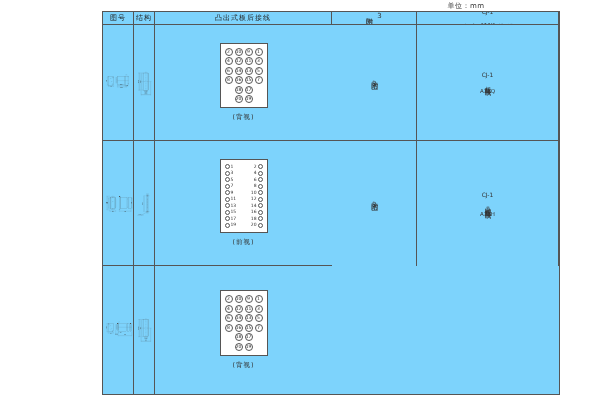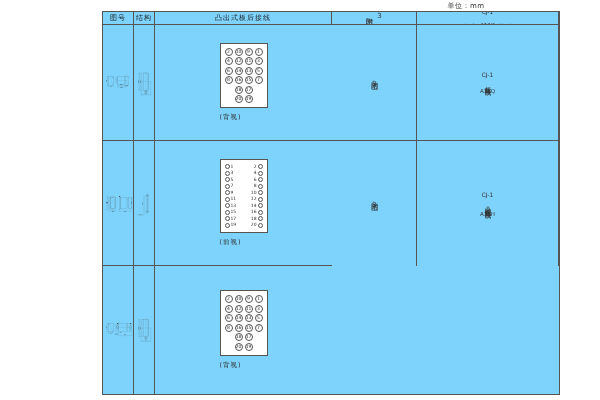--- a/index.html
+++ b/index.html
@@ -33,21 +33,21 @@
   .structure{flex-direction:column;gap:3px;}
   .structure .model{font-size:6px;letter-spacing:0;}
   .structure .desc{font-size:6.5px;letter-spacing:1px;}
   .structure .code{font-size:5.5px;}
   svg{display:block;}
   svg line,svg rect,svg path,svg circle,svg polyline{stroke:#444;fill:none;stroke-width:.7;}
   svg .thin{stroke-width:.5;}
   svg .cl{stroke-dasharray:6 2 1.5 2;stroke-width:.5;}
   svg text{fill:#333;font-size:5px;font-family:"DejaVu Sans",sans-serif;stroke:none;}
   svg circle.dot{stroke-width:.5;}
-  .term-wrap{display:flex;flex-direction:column;align-items:flex-start;gap:5px;}
+  .term-wrap{display:flex;flex-direction:column;align-items:center;gap:5px;}
   .term-block{
     border:1px solid #555;background:#fff;display:flex;flex-direction:column;
     align-items:center;justify-content:center;gap:1.5px;padding:4px 4px;
   }
   .trow{display:flex;align-items:center;justify-content:center;gap:2px;}
   .trow.front{gap:1px;width:38px;}
   .tcirc{
     width:8px;height:8px;border:1px solid #555;border-radius:50%;
     display:flex;align-items:center;justify-content:center;
     font-size:4.5px;line-height:1;color:#333;box-sizing:border-box;background:#fff;

